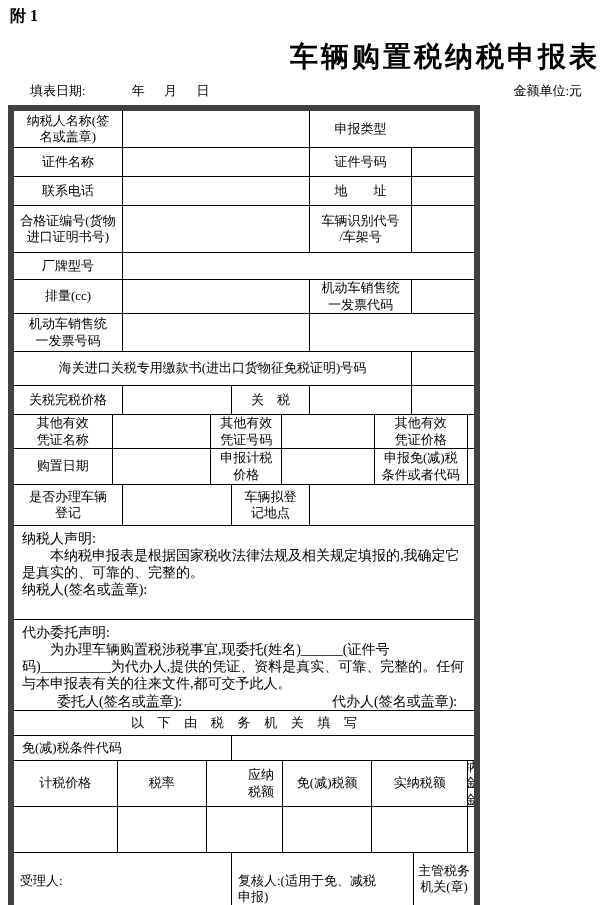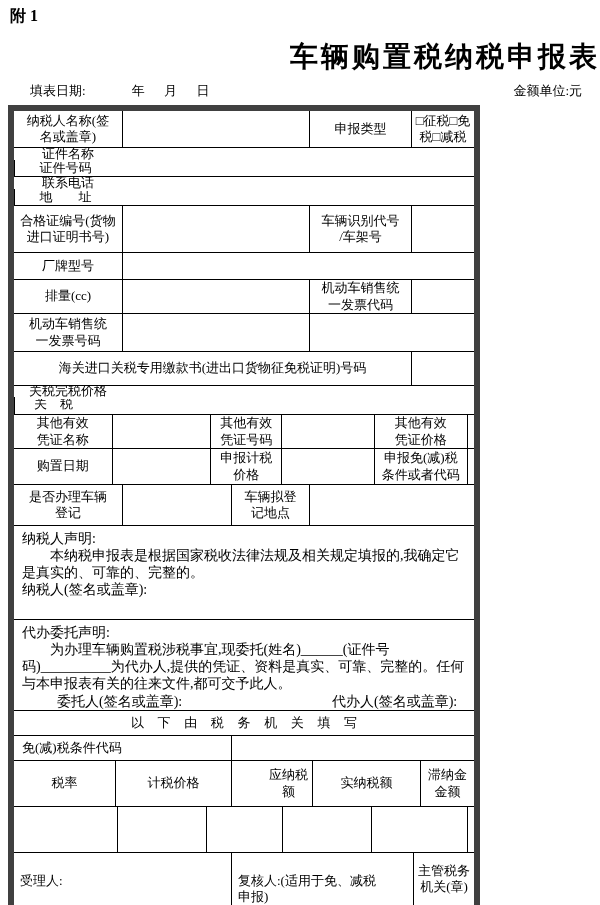--- a/index.html
+++ b/index.html
@@ -15,21 +15,21 @@
   .tbl{position:absolute;top:105px;left:8px;width:472px;border:6px solid #404040;box-sizing:border-box;}
   .tr{display:flex;}
   .tr + .tr{border-top:1px solid #000;}
   .td{border-left:1px solid #000;box-sizing:border-box;display:flex;align-items:center;justify-content:center;
       text-align:center;font-size:13px;line-height:1.25;white-space:pre-line;padding:1px 3px;overflow:hidden;}
   .td:first-child{border-left:none;}
   .fill{flex:1;}
   .c108{width:108px;} .c187{width:187px;} .c102{width:102px;} .c109{width:109px;} .c78{width:78px;}
   .c103{width:103px;} .c397{width:397px;} .c217{width:217px;} .c182{width:182px;}
   .c116{width:116px;} .c101{width:101px;} .c81{width:81px;padding-left:36px;} .cc108{width:108px;}
-  .h36{height:36px;} .h28{height:28px;flex-direction:column;} .h46{height:46px;} .h26{height:26px;} .h33{height:33px;}
+  .h36{height:36px;} .h28{height:28px;} .h46{height:46px;} .h26{height:26px;} .h33{height:33px;}
   .h37{height:37px;} .h35{height:35px;} .h40{height:40px;} .h93{height:93px;} .h90{height:90px;}
   .h24{height:24px;} .h45{height:45px;} .h52{height:52px;}
 
   .decl{display:block;text-align:left;font-size:14px;line-height:17px;padding:4px 8px;white-space:normal;}
   .decl p{margin:0;}
   .decl .indent{text-indent:2em;}
   .sign-row{position:relative;margin-top:1px;}
   .sign-row .s1{margin-left:2.5em;}
   .sign-row .s2{position:absolute;left:310px;top:0;}
 
@@ -52,21 +52,20 @@
     <div class="unit">金额单位:元</div>
   </div>
 
   <div class="tbl">
 
     <div class="tr h36">
       <div class="td c108">纳税人名称(签
 名或盖章)</div>
       <div class="td c187"></div>
       <div class="td c102">申报类型</div>
-      <div class="td fill">□征税□免税□减税</div>
     </div>
 
     <div class="tr h28">
       <div class="td c108">证件名称</div>
       <div class="td c187"></div>
       <div class="td c102">证件号码</div>
       <div class="td fill"></div>
     </div>
 
     <div class="tr h28">
@@ -172,23 +171,24 @@
     <div class="tr h24">
       <div class="td fill section-title">以下由税务机关填写</div>
     </div>
 
     <div class="tr h24">
       <div class="td c217 left-label">免(减)税条件代码</div>
       <div class="td fill"></div>
     </div>
 
     <div class="tr h45">
+      <div class="td c116">计税价格</div>
       <div class="td c101">税率</div>
-      <div class="td c116">计税价格</div>
       <div class="td c81">应纳税额</div>
+      <div class="td c101">免(减)税额</div>
       <div class="td cc108">实纳税额</div>
       <div class="td fill">滞纳金金额</div>
     </div>
 
     <div class="tr h45">
       <div class="td c116"></div>
       <div class="td c101"></div>
       <div class="td c81"></div>
       <div class="td c101"></div>
       <div class="td cc108"></div>

